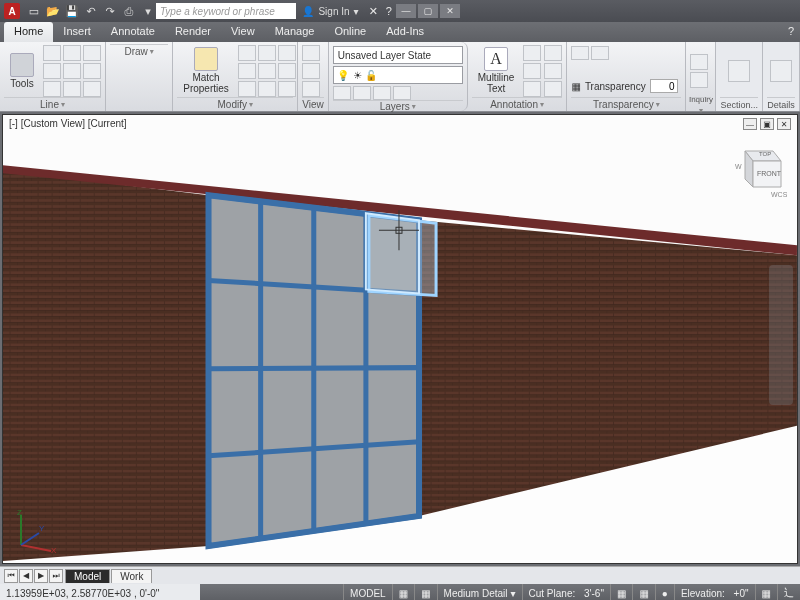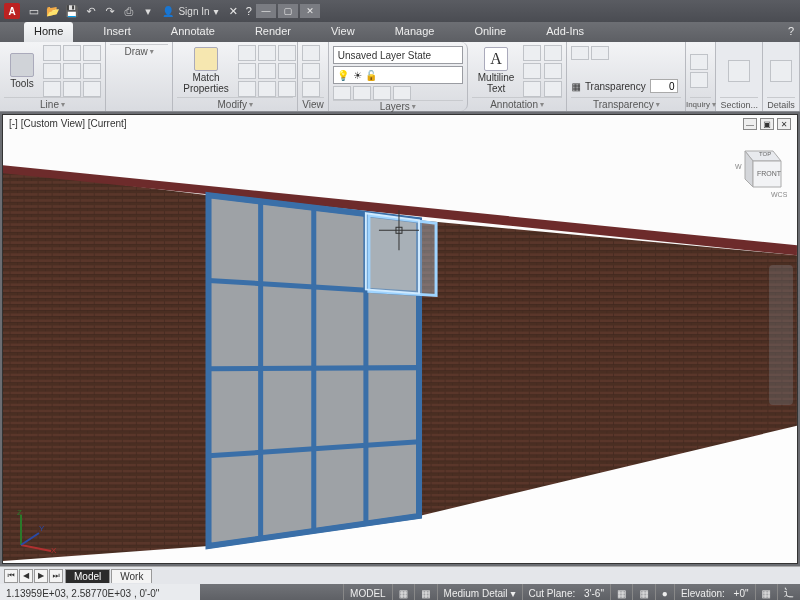--- a/index.html
+++ b/index.html
@@ -9,21 +9,21 @@
 .app-logo { width: 16px; height: 16px; background: #b22; border-radius: 2px; display:flex;align-items:center;justify-content:center;font-size:10px;font-weight:bold;color:#fff; }
 .qat { display: flex; gap: 3px; margin-left: 6px; }
 .qat span { width: 16px; height: 16px; display:flex;align-items:center;justify-content:center; color:#ddd; cursor:pointer; }
 .title-text { flex:1; text-align:center; font-size:11px; color:#eee; }
 .search-box { width: 140px; height: 16px; background:#fff; color:#999; font-size:10px; font-style:italic; padding:0 4px; display:flex;align-items:center; }
 .signin { display:flex; align-items:center; gap:4px; margin:0 6px; font-size:10px; color:#ddd; }
 .winctl { display:flex; gap:2px; }
 .winctl span { width:20px; height:14px; background:#7a7c82; display:flex;align-items:center;justify-content:center; font-size:9px; cursor:pointer; }
 
 .menubar { height: 20px; background: linear-gradient(#6d6f74,#5d5f64); display:flex; align-items:stretch; padding-left:4px; }
-.menubar .tab { padding: 3px 10px; font-size:11px; color:#eee; cursor:pointer;margin-left:20px; }
+.menubar .tab { padding: 3px 10px; font-size:11px; color:#eee; cursor:pointer; }
 .menubar .tab.active { background: linear-gradient(#f6f7f8,#e3e5e8); color:#222; border-radius:3px 3px 0 0; }
 
 .ribbon { height: 70px; background: linear-gradient(#f3f4f6,#d9dbe0); display:flex; border-bottom:1px solid #8a8c92; }
 .panel { border-right:1px solid #b8bac0; display:flex; flex-direction:column; padding:2px 4px 0 4px; }
 .panel .panel-body { flex:1; display:flex; align-items:center; gap:3px; }
 .panel .panel-title { height:14px; font-size:10px; color:#555; text-align:center; border-top:1px solid #c8cace; display:flex;align-items:center;justify-content:center; gap:2px; }
 .bigbtn { display:flex; flex-direction:column; align-items:center; justify-content:center; gap:1px; padding:2px 6px; cursor:pointer; }
 .bigbtn .ico { width:24px; height:24px; background:#d0d3d8; border:1px solid #aab; border-radius:2px; }
 .bigbtn .lbl { font-size:10px; color:#333; text-align:center; line-height:1.1; }
 .smallgrid { display:grid; grid-template-columns:repeat(3,18px); gap:2px; }
@@ -63,20 +63,21 @@
   <div class="app-logo">A</div>
   <div class="qat">
     <span>▭</span>
     <span>📂</span>
     <span>💾</span>
     <span>↶</span>
     <span>↷</span>
     <span>⎙</span>
     <span>▾</span>
   </div>
+  <div class="search-box">Type a keyword or phrase</div>
   <div class="signin">
     <span>👤</span>
     <span>Sign In</span>
     <span>▾</span>
   </div>
   <span style="margin:0 4px;">✕</span>
   <span style="margin:0 4px;">?</span>
   <div class="winctl">
     <span>—</span>
     <span>▢</span>
@@ -235,21 +236,21 @@
       </div>
   </div>
 
   <div class="panel" style="width:30px;">
     <div class="panel-body">
         <div class="smallcol">
           <span></span>
           <span></span>
         </div>
       </div>
-    <div class="panel-title" style="font-size:8px;">
+    <div class="panel-title" style="font-size:8px;flex-direction:column;">
         <span>Inquiry</span>
         <span class="dropdown-arrow">▾</span>
       </div>
   </div>
 
   <div class="panel" style="width:48px; background:#e8eaee;">
     <div class="panel-body" style="justify-content:center;">
         <span style="width:22px;height:22px;background:#eceef1;border:1px solid #c0c3c8;"></span>
       </div>
     <div class="panel-title" style="font-size:9px;">

